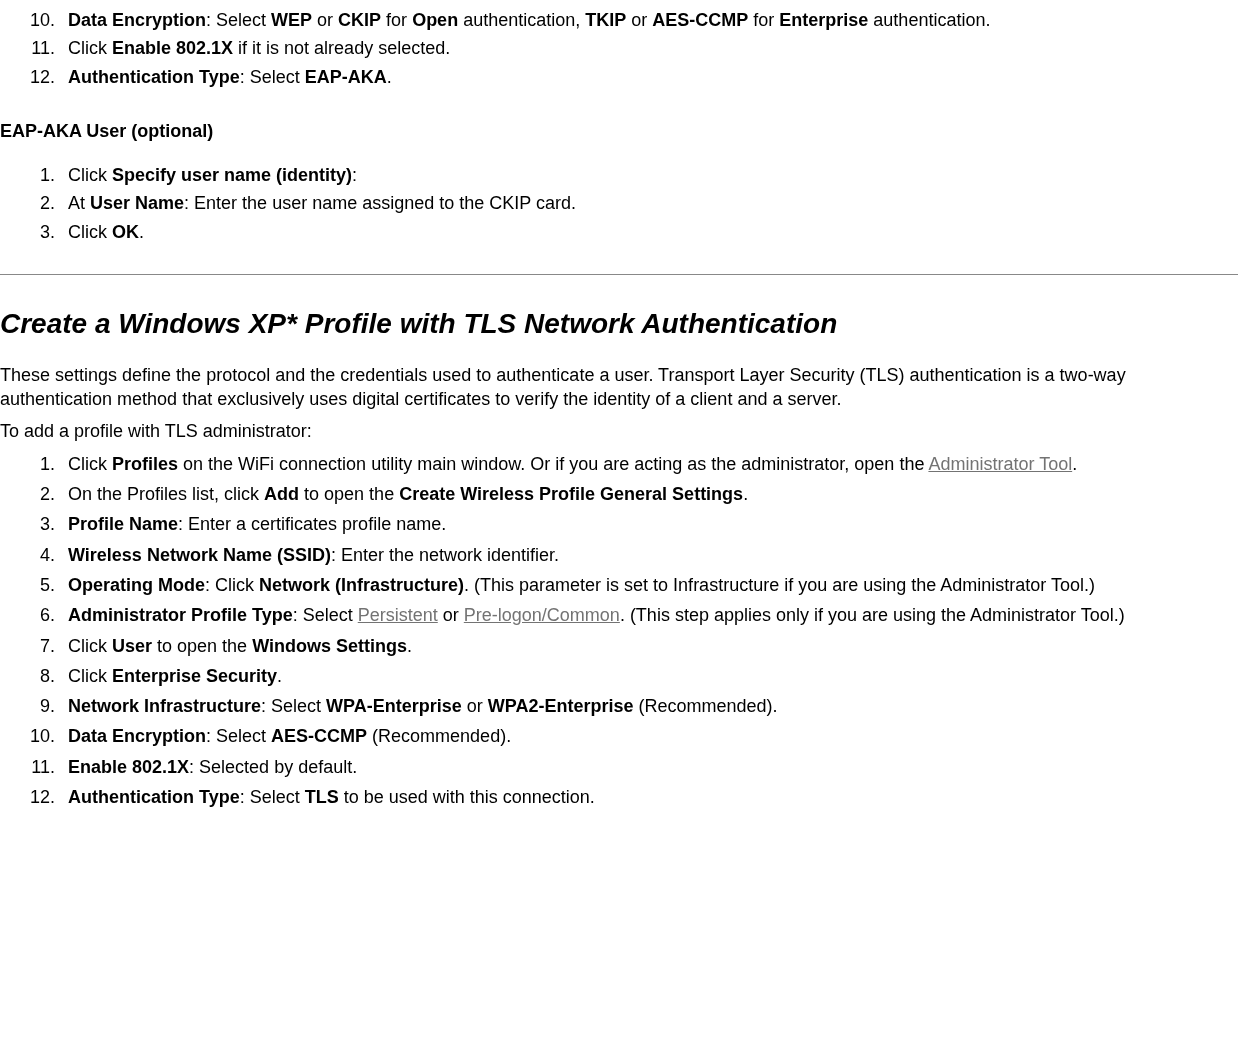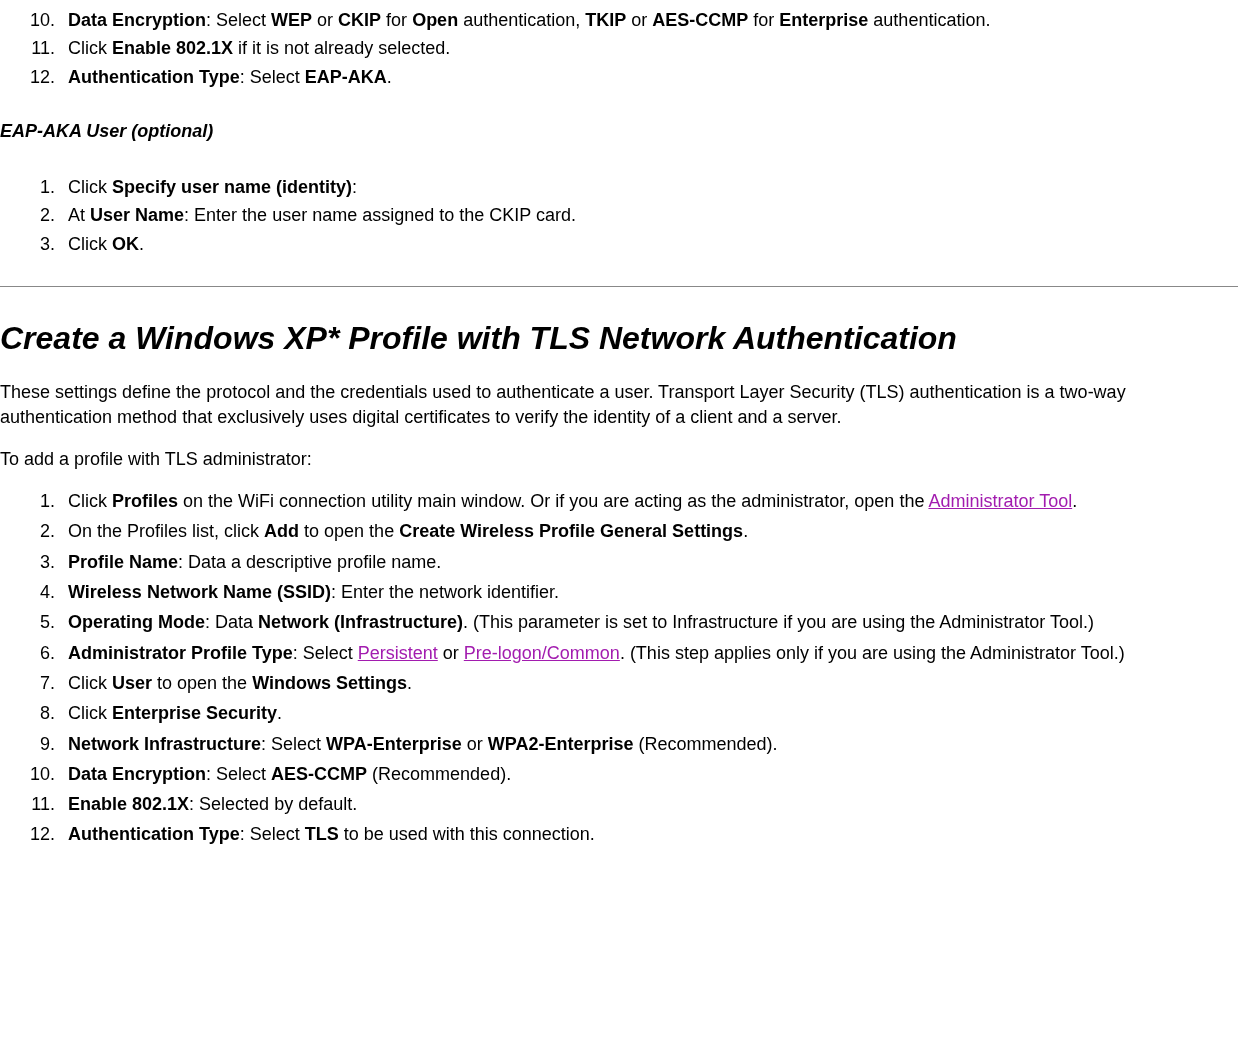--- a/index.html
+++ b/index.html
@@ -13,41 +13,40 @@
     }
     ol {
       margin: 8px 0 16px 0;
       padding-left: 60px;
     }
     ol li {
       padding-left: 8px;
       margin: 4px 0;
     }
     h2 {
-      font-size: 32px;
+      font-size: 28px;
       font-weight: bold;
       font-style: italic;
       margin: 30px 0 20px 0;
     }
     h3 {
       font-size: 18px;
       font-weight: bold;
-      margin: 30px 0 32px 0;
-      font-style: italic;
+      margin: 30px 0 20px 0;
     }
     hr {
       margin: 30px 0 30px 0;
       border: none;
       border-top: 1px solid #888;
     }
     p {
-      margin: 18px 0;
+      margin: 8px 0;
     }
     a {
-      color: #a21caf;
+      color: #737373;
       text-decoration: underline;
     }
     b { font-weight: bold; }
     .spaced-list li {
       margin: 6px 0;
     }
   </style>
 </head>
 <body>
 
@@ -86,27 +85,27 @@
 <p>To add a profile with TLS administrator:</p>
 
 <ol class="spaced-list">
   <li>
     <span>Click </span><b>Profiles</b><span> on the WiFi connection utility main window. Or if you are acting as the administrator, open the </span><a href="#">Administrator Tool</a><span>.</span>
   </li>
   <li>
     <span>On the Profiles list, click </span><b>Add</b><span> to open the </span><b>Create Wireless Profile General Settings</b><span>.</span>
   </li>
   <li>
-    <b>Profile Name</b><span>: Data a descriptive profile name.</span>
+    <b>Profile Name</b><span>: Enter a certificates profile name.</span>
   </li>
   <li>
     <b>Wireless Network Name (SSID)</b><span>: Enter the network identifier.</span>
   </li>
   <li>
-    <b>Operating Mode</b><span>: Data </span><b>Network (Infrastructure)</b><span>. (This parameter is set to Infrastructure if you are using the Administrator Tool.)</span>
+    <b>Operating Mode</b><span>: Click </span><b>Network (Infrastructure)</b><span>. (This parameter is set to Infrastructure if you are using the Administrator Tool.)</span>
   </li>
   <li>
     <b>Administrator Profile Type</b><span>: Select </span><a href="#">Persistent</a><span> or </span><a href="#">Pre-logon/Common</a><span>. (This step applies only if you are using the Administrator Tool.)</span>
   </li>
   <li>
     <span>Click </span><b>User</b><span> to open the </span><b>Windows Settings</b><span>.</span>
   </li>
   <li>
     <span>Click </span><b>Enterprise Security</b><span>.</span>
   </li>

